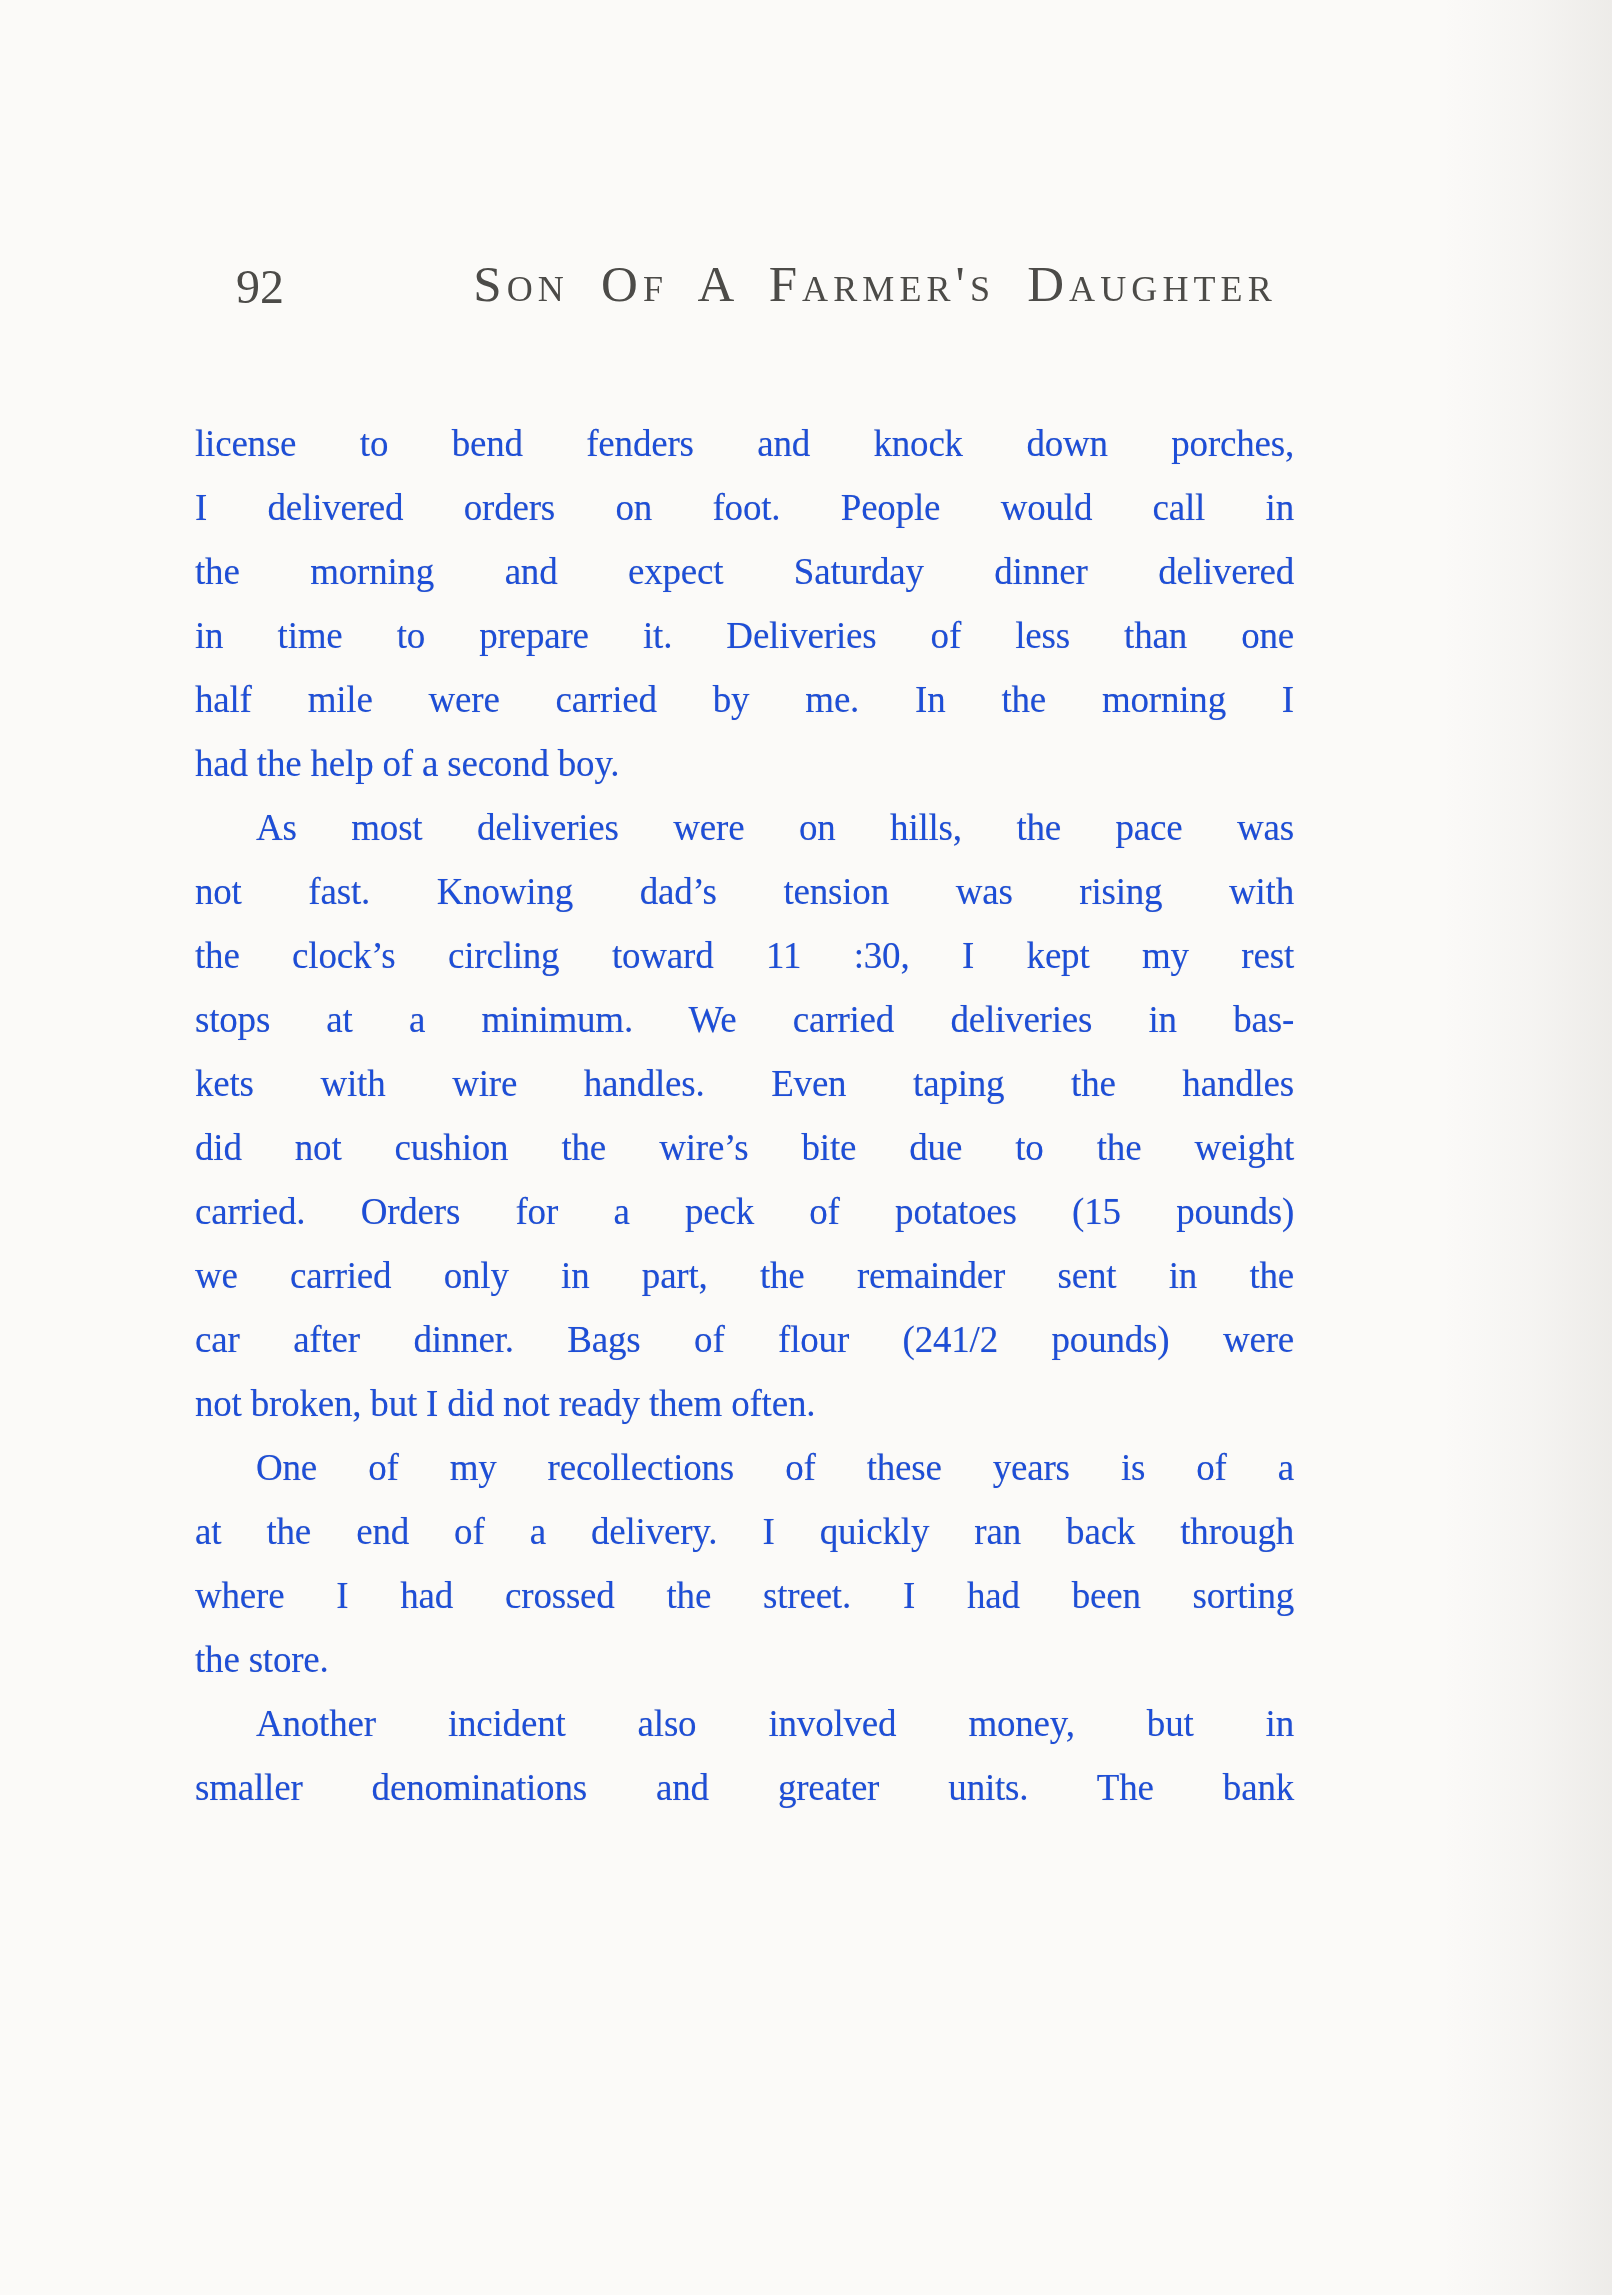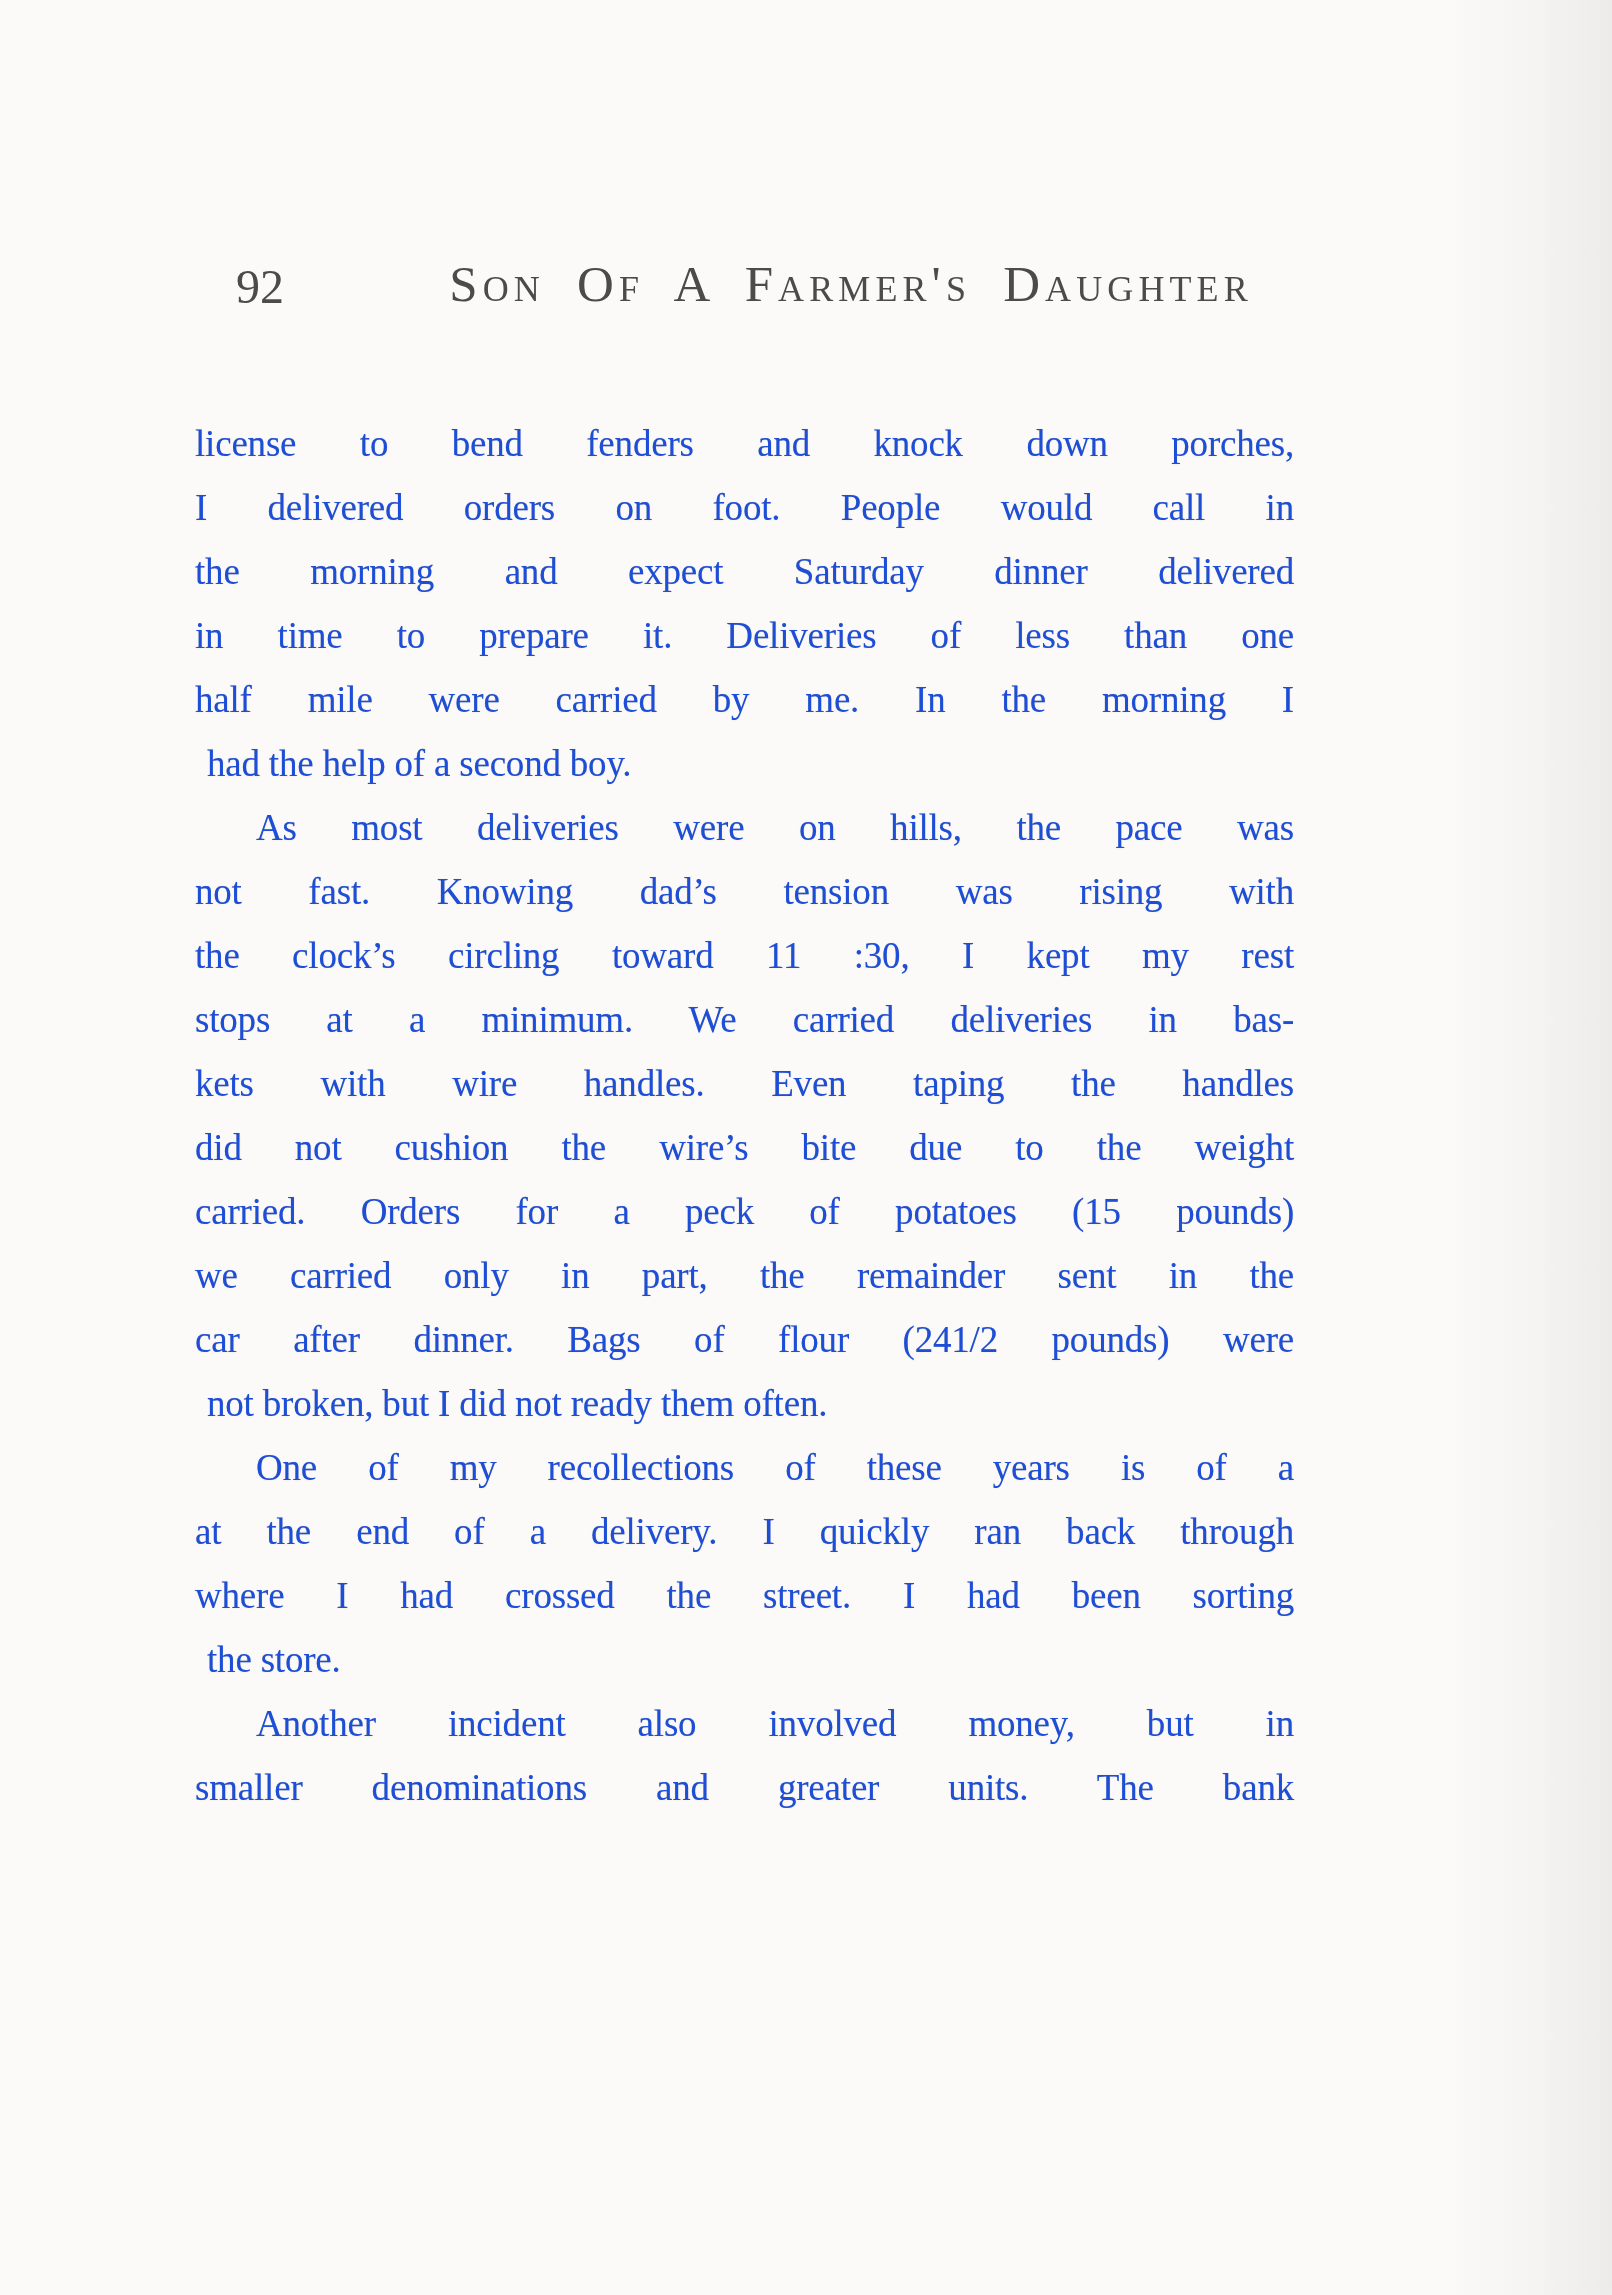--- a/index.html
+++ b/index.html
@@ -35,21 +35,21 @@
   .page-number {
     position: absolute;
     left: 236px;
     top: 262px;
     font-size: 48px;
     line-height: 49px;
     color: #4c4b48;
   }
   .running-title {
     position: absolute;
-    left: 851px;
+    left: 875px;
     top: 258px;
     transform: translateX(-50%);
     font-variant: small-caps;
     font-size: 51px;
     line-height: 53px;
     letter-spacing: 0.10em;
     word-spacing: 0.28em;
     white-space: nowrap;
     color: #4c4b48;
   }
@@ -66,21 +66,20 @@
     text-align: justify;
     text-align-last: justify;
     color: #1d4ed8;
     text-shadow: 0 0 0.8px rgba(70, 68, 64, 0.35);
   }
   .line.indent {
     text-indent: 61px;
   }
   .line.par-end {
     text-align-last: left;
-    margin-left: 12px;
   }
 </style>
 </head>
 <body>
 
 <div class="page">
   <div>
     <span class="page-number">92</span>
     <span class="running-title">Son Of A Farmer's Daughter</span>
   </div>

